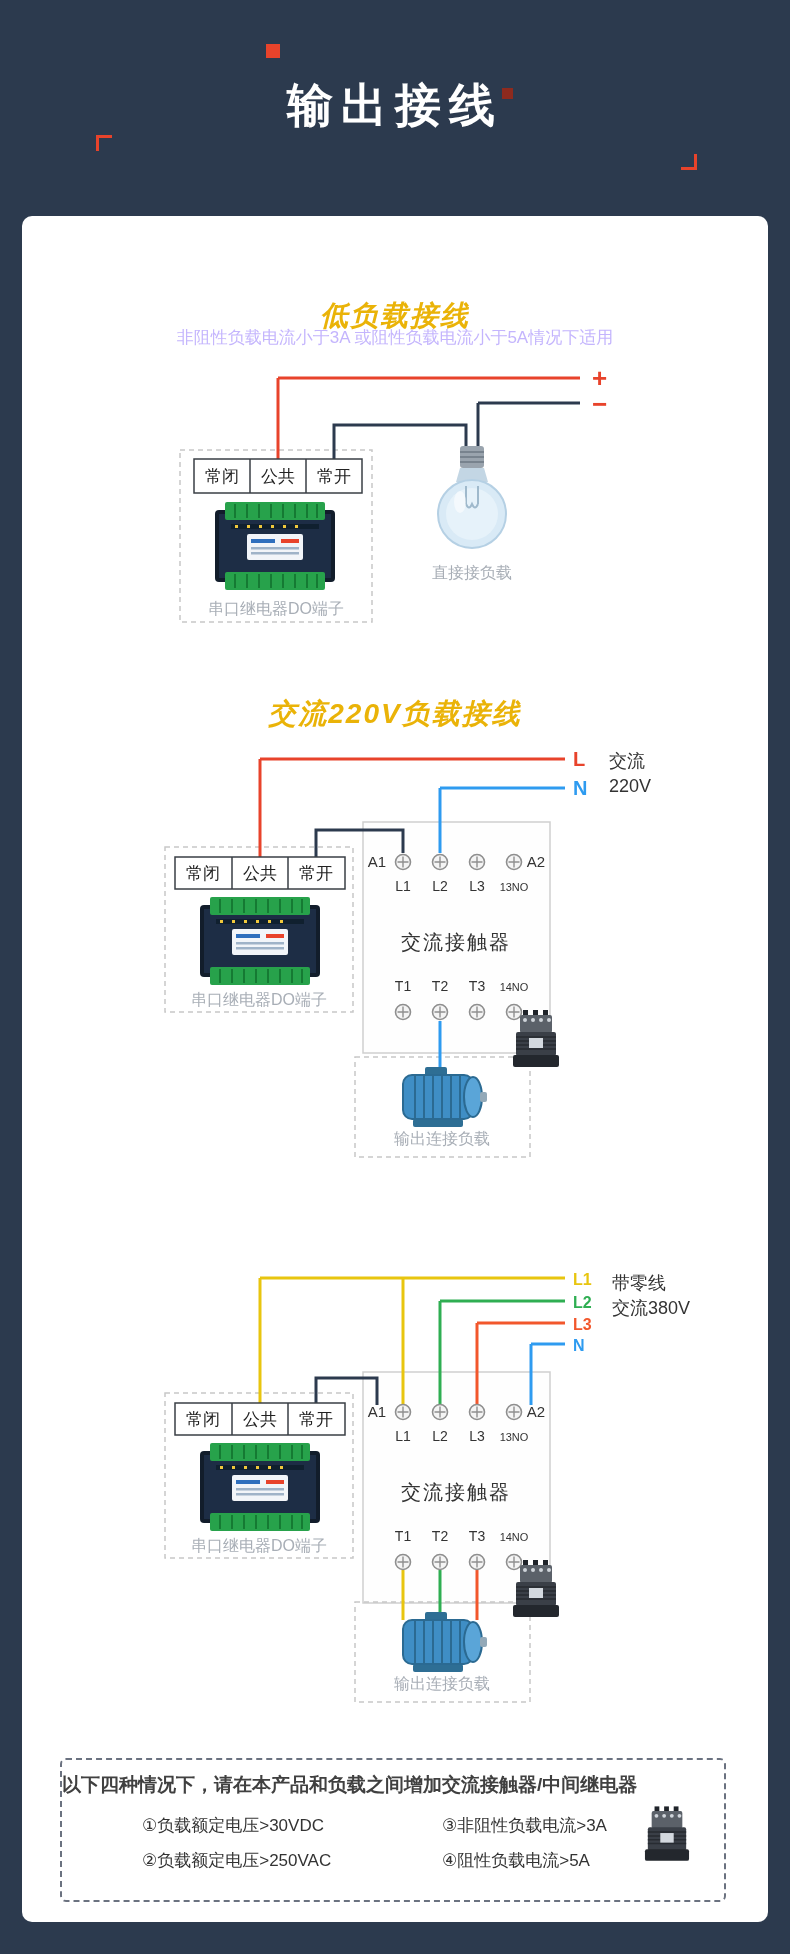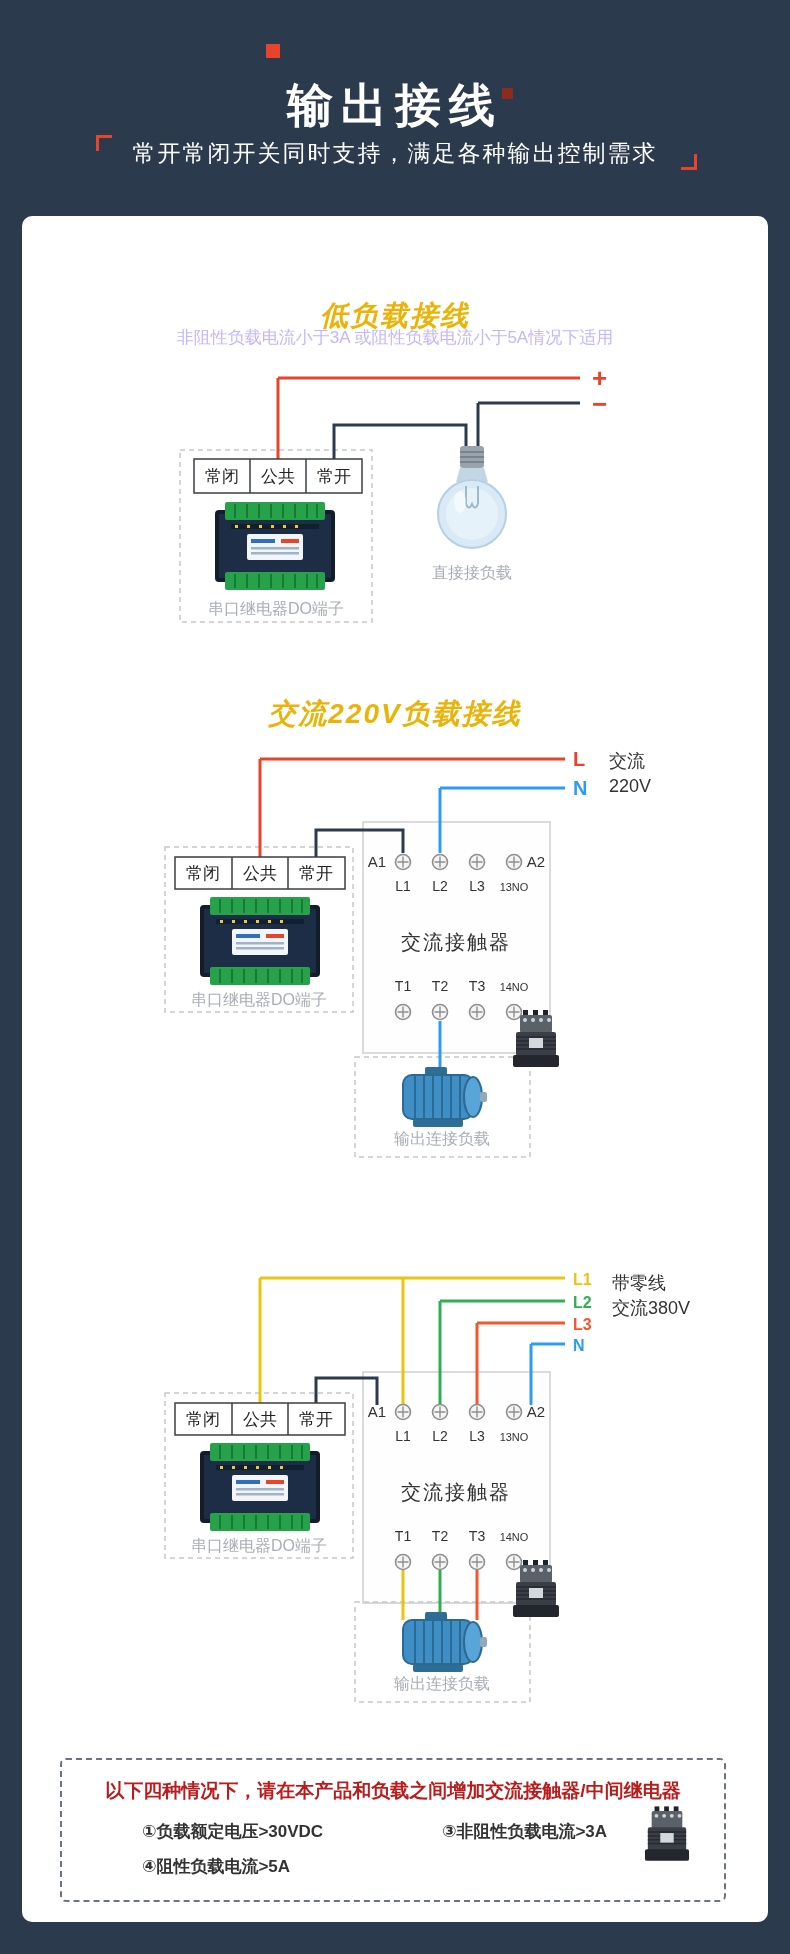--- a/index.html
+++ b/index.html
@@ -14,23 +14,23 @@
   .subtitle{top:138px;font-size:23px;color:#ffffff;letter-spacing:2px;}
   .bracket{position:absolute;width:13px;height:13px;}
   .bracket-left{left:96px;top:135px;border-left:3px solid #e8432b;border-top:3px solid #e8432b;}
   .bracket-right{left:681px;top:154px;border-right:3px solid #e8432b;border-bottom:3px solid #e8432b;}
   .card{position:absolute;left:22px;top:216px;width:746px;height:1706px;background:#ffffff;border-radius:10px;}
   .sec-title{font-size:28px;font-weight:bold;color:#eab308;letter-spacing:2px;font-style:italic;}
   .sec-sub{font-size:17px;color:#c4b5fd;}
   .diagram text{font-family:"Liberation Sans","DejaVu Sans",sans-serif;}
   .note-box{position:absolute;left:60px;top:1758px;width:666px;height:144px;border:2px dashed #6b7280;
             border-radius:6px;background:#ffffff;box-sizing:border-box;}
-  .note-title{margin-top:18px;text-align:center;font-weight:bold;font-size:19px;color:#b91c1c;}
+  .note-title{margin-top:12px;font-weight:bold;font-size:19px;color:#404040;}
   .note-items{margin:16px 0 0 80px;display:grid;grid-template-columns:300px 250px;row-gap:12px;
-              font-size:17px;color:#333333;font-weight:bold;}
+              font-size:17px;color:#333333;}
   .note-icon{position:absolute;right:34px;top:46px;}
 </style>
 </head>
 <body>
 
 <div class="page">
 
   <svg width="0" height="0" style="position:absolute" aria-hidden="true">
     <defs>
       <symbol id="relay-device" viewBox="0 0 120 88">
@@ -92,21 +92,20 @@
         <path d="M29,44 V62 M41,44 V62 M29,62 q3,7 6,0 q3,7 6,0" stroke="#9fb9cc" stroke-width="2" fill="none"></path>
         <ellipse cx="23" cy="60" rx="6" ry="11" fill="#ffffff" opacity="0.55"></ellipse>
       </symbol>
     </defs>
   </svg>
 
   <div class="deco deco-red"></div>
   <h1 class="abs center-text page-title">输出接线</h1>
   <div class="deco deco-dark"></div>
   <span class="bracket bracket-left"></span>
-  <div class="abs center-text subtitle">常开常闭开关同时支持，满足各种输出控制需求</div>
   <span class="bracket bracket-right"></span>
 
   <div class="card"></div>
 
   <h2 class="abs center-text sec-title" style="top:274px">低负载接线</h2>
   <div class="abs center-text sec-sub" style="top:326px">非阻性负载电流小于3A 或阻性负载电流小于5A情况下适用</div>
 
   <svg class="abs diagram" style="left:140px;top:362px" width="520" height="300" viewBox="0 0 520 300">
     <rect x="40" y="88" width="192" height="172" fill="none" stroke="#c8c8c8" stroke-width="1.5" stroke-dasharray="5,4"></rect>
     <g fill="none" stroke-width="3">
@@ -243,20 +242,21 @@
     <use href="#contactor-photo" x="372" y="308" width="48" height="58"></use>
     <use href="#motor" x="255" y="360" width="92" height="62"></use>
     <text x="302" y="437" font-size="16" fill="#a8aeb6" text-anchor="middle">输出连接负载</text>
   </svg>
 
   <div class="note-box">
     <div class="note-title">以下四种情况下，请在本产品和负载之间增加交流接触器/中间继电器</div>
     <div class="note-items">
       <div>①负载额定电压&gt;30VDC</div>
       <div>③非阻性负载电流&gt;3A</div>
+      <div>②负载额定电压&gt;250VAC</div>
       <div>④阻性负载电流&gt;5A</div>
     </div>
     <svg class="note-icon" width="46" height="56" viewBox="0 0 48 58">
       <use href="#contactor-photo"></use>
     </svg>
   </div>
 
 </div>
 
 </body></html>

